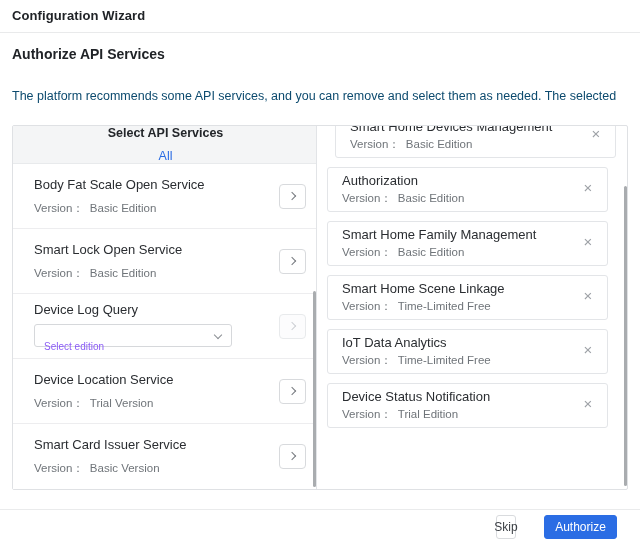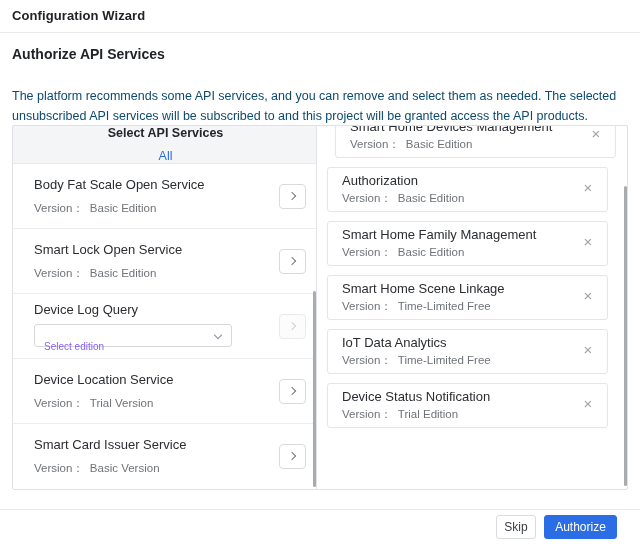--- a/index.html
+++ b/index.html
@@ -111,38 +111,37 @@
 
   
   .hr-bottom { position: absolute; left: 0; top: 509px; width: 640px; height: 1px; background: #eaebec; }
   .btn {
     position: absolute; top: 515px; height: 24px;
     font-size: 12px; font-family: inherit;
     border-radius: 3px; cursor: pointer;
     display: flex; align-items: center; justify-content: center;
   }
   .btn-skip {
-    left: 496px; width: 40px;
+    left: 496px; width: 20px;
     background: #fff; border: 1px solid #d9dbde; color: #3b3f44; text-align: center;
   }
   .btn-primary {
     left: 544px; width: 73px;
     background: #2b6de4; border: 1px solid #2b6de4; color: #fff;
   }
 </style>
 </head>
 <body>
 
 <div class="win-title">Configuration Wizard</div>
 <div class="hr-top"></div>
 
 <div class="section-title">Authorize API Services</div>
 <div class="section-desc">
   <div>The platform recommends some API services, and you can remove and select them as needed. The selected</div>
-  <div>unsubscribed API services will be subscribed to and this project will be granted access the API products.</div>
 </div>
 
 <div class="panel">
 
   <div class="col col-left">
     <div class="col-header">
       <span class="h-title">Select API Services</span>
       <span class="link">All</span>
     </div>
 

